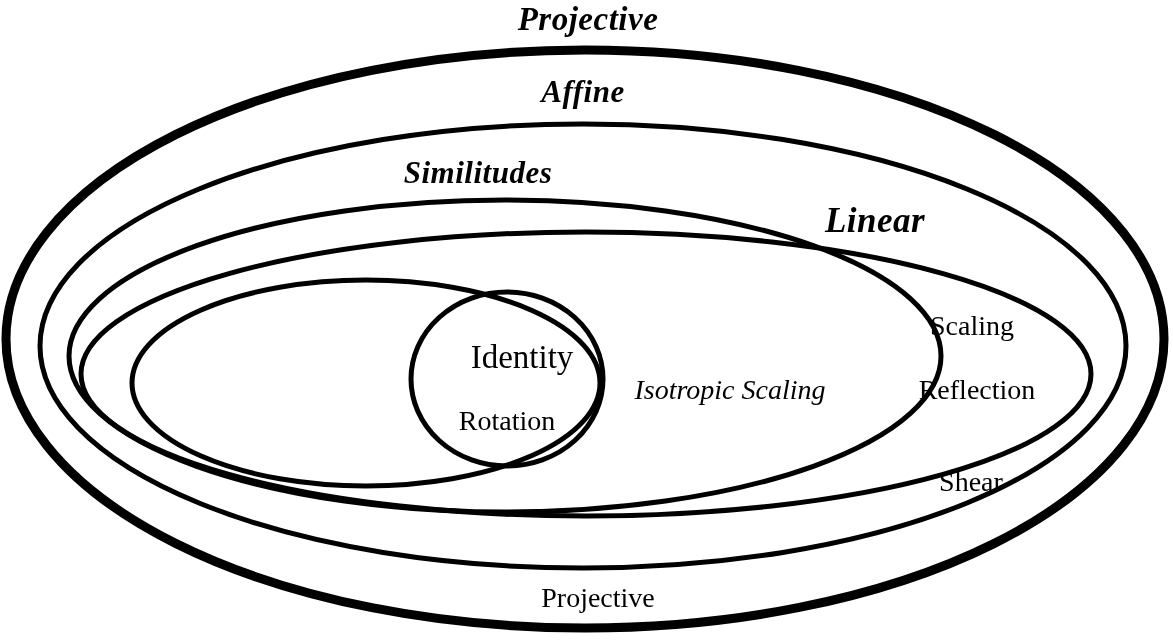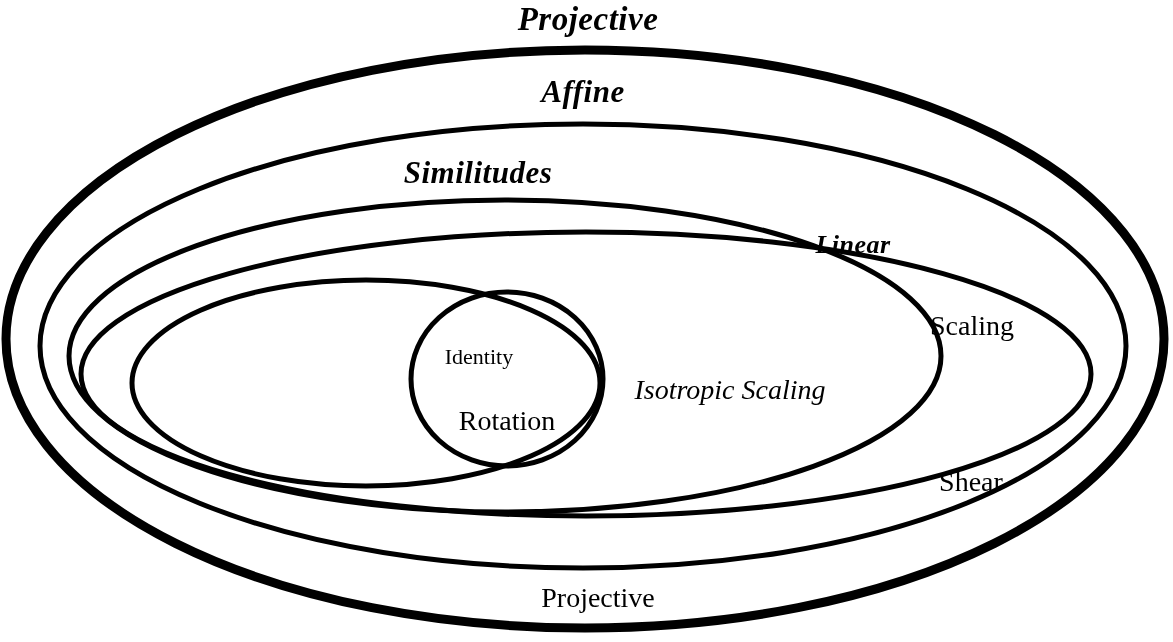--- a/index.html
+++ b/index.html
@@ -47,25 +47,25 @@
   }
   
   .member-label {
     font-weight: normal;
     font-style: normal;
     font-family: "Liberation Serif", "DejaVu Serif", serif;
   }
   .lbl-projective { left: 588px; top: 3px;   transform: translateX(-50%); font-size: 33px; }
   .lbl-affine     { left: 583px; top: 76px;  transform: translateX(-50%); font-size: 31px; }
   .lbl-similitudes{ left: 478px; top: 157px; transform: translateX(-50%); font-size: 31px; }
-  .lbl-linear     { left: 853px; top: 203px; transform: translateX(-50%); font-size: 26px; margin-top: 29px; }
+  .lbl-linear     { left: 875px; top: 203px; transform: translateX(-50%); font-size: 35px; }
   .lbl-rigid      { left: 355px; top: 243px; transform: translateX(-50%); font-size: 31px; }
 
   .lbl-translation { left: 288px; top: 372px; transform: translate(-50%, -50%); font-size: 28px; }
-  .lbl-identity    { left: 479px; top: 357px; transform: translate(-50%, -50%); font-size: 22px; }
+  .lbl-identity    { left: 522px; top: 357px; transform: translate(-50%, -50%); font-size: 33px; }
   .lbl-rotation    { left: 507px; top: 421px; transform: translate(-50%, -50%); font-size: 28px; }
   .lbl-isotropic   { left: 730px; top: 390px; transform: translate(-50%, -50%); font-size: 28px; font-style: italic; }
   .lbl-scaling     { left: 972px; top: 326px; transform: translate(-50%, -50%); font-size: 28px; }
   .lbl-reflection  { left: 977px; top: 390px; transform: translate(-50%, -50%); font-size: 28px; }
   .lbl-shear       { left: 971px; top: 453px; transform: translate(-50%, -50%); font-size: 28px; margin-top: 29px; }
   .lbl-perspective { left: 598px; top: 598px; transform: translate(-50%, -50%); font-size: 28px; }
 </style>
 </head>
 <body>
 
@@ -97,18 +97,19 @@
 
 
   <div class="label member-label lbl-identity">Identity</div>
 
   <div class="label member-label lbl-rotation">Rotation</div>
 
   <div class="label member-label lbl-isotropic">Isotropic Scaling</div>
 
   <div class="label member-label lbl-scaling">Scaling</div>
 
+  <div class="label member-label lbl-reflection">Reflection</div>
 
   <div class="label member-label lbl-shear">Shear</div>
 
   <div class="label member-label lbl-perspective">Projective</div>
 
 </div>
 
 </body></html>

